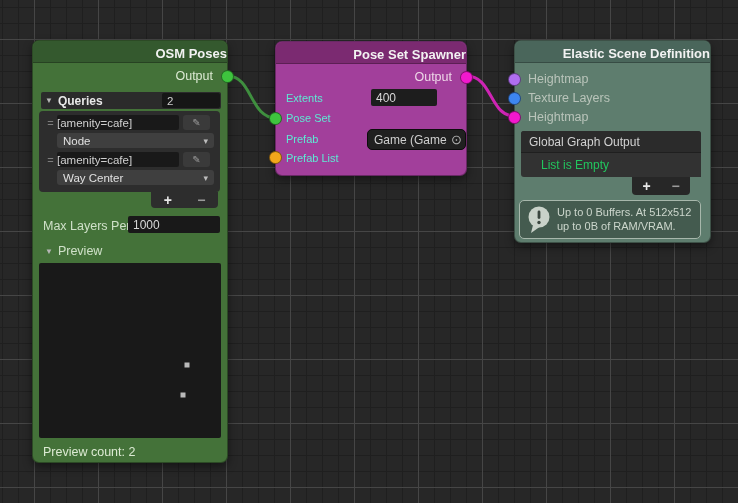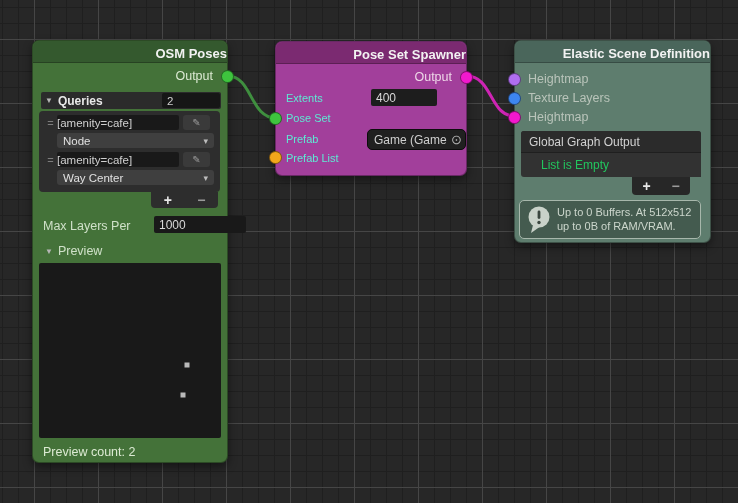--- a/index.html
+++ b/index.html
@@ -80,21 +80,21 @@
     position: absolute; left: 118px; top: 151px; width: 67px; height: 16px;
     background: #2d2d2d; border-radius: 0 0 4px 4px; display: flex;
     justify-content: space-around; align-items: center;
   }
   .btn-add { color: #e8e8e8; font-size: 14px; font-weight: bold; background: none; border: none; line-height: 14px; }
   .btn-remove { color: #9a9a9a; font-size: 14px; font-weight: bold; background: none; border: none; line-height: 14px; }
   .maxposes-label { position: absolute; left: 10px; top: 178px; font-size: 12.5px; color: #cfe0c8; }
   .maxposes-field {
     position: absolute; left: 95px; top: 175px; width: 92px; height: 17px;
     background: #191919; border: none; border-radius: 2px; color: #d8d8d8;
-    font-size: 12px; padding-left: 5px; font-family: inherit; margin-left: 26px;
+    font-size: 12px; padding-left: 5px; font-family: inherit;
   }
   .preview-fold { position: absolute; left: 8px; top: 203px; display: flex; align-items: center; }
   .preview-label { font-size: 12.5px; color: #cfe0c8; }
   .preview-box {
     position: absolute; left: 6px; top: 222px; width: 182px; height: 175px;
     background: #191919; border-radius: 2px;
   }
   .preview-count { position: absolute; left: 10px; top: 404px; font-size: 12.5px; color: #dcead3; }
 
   

